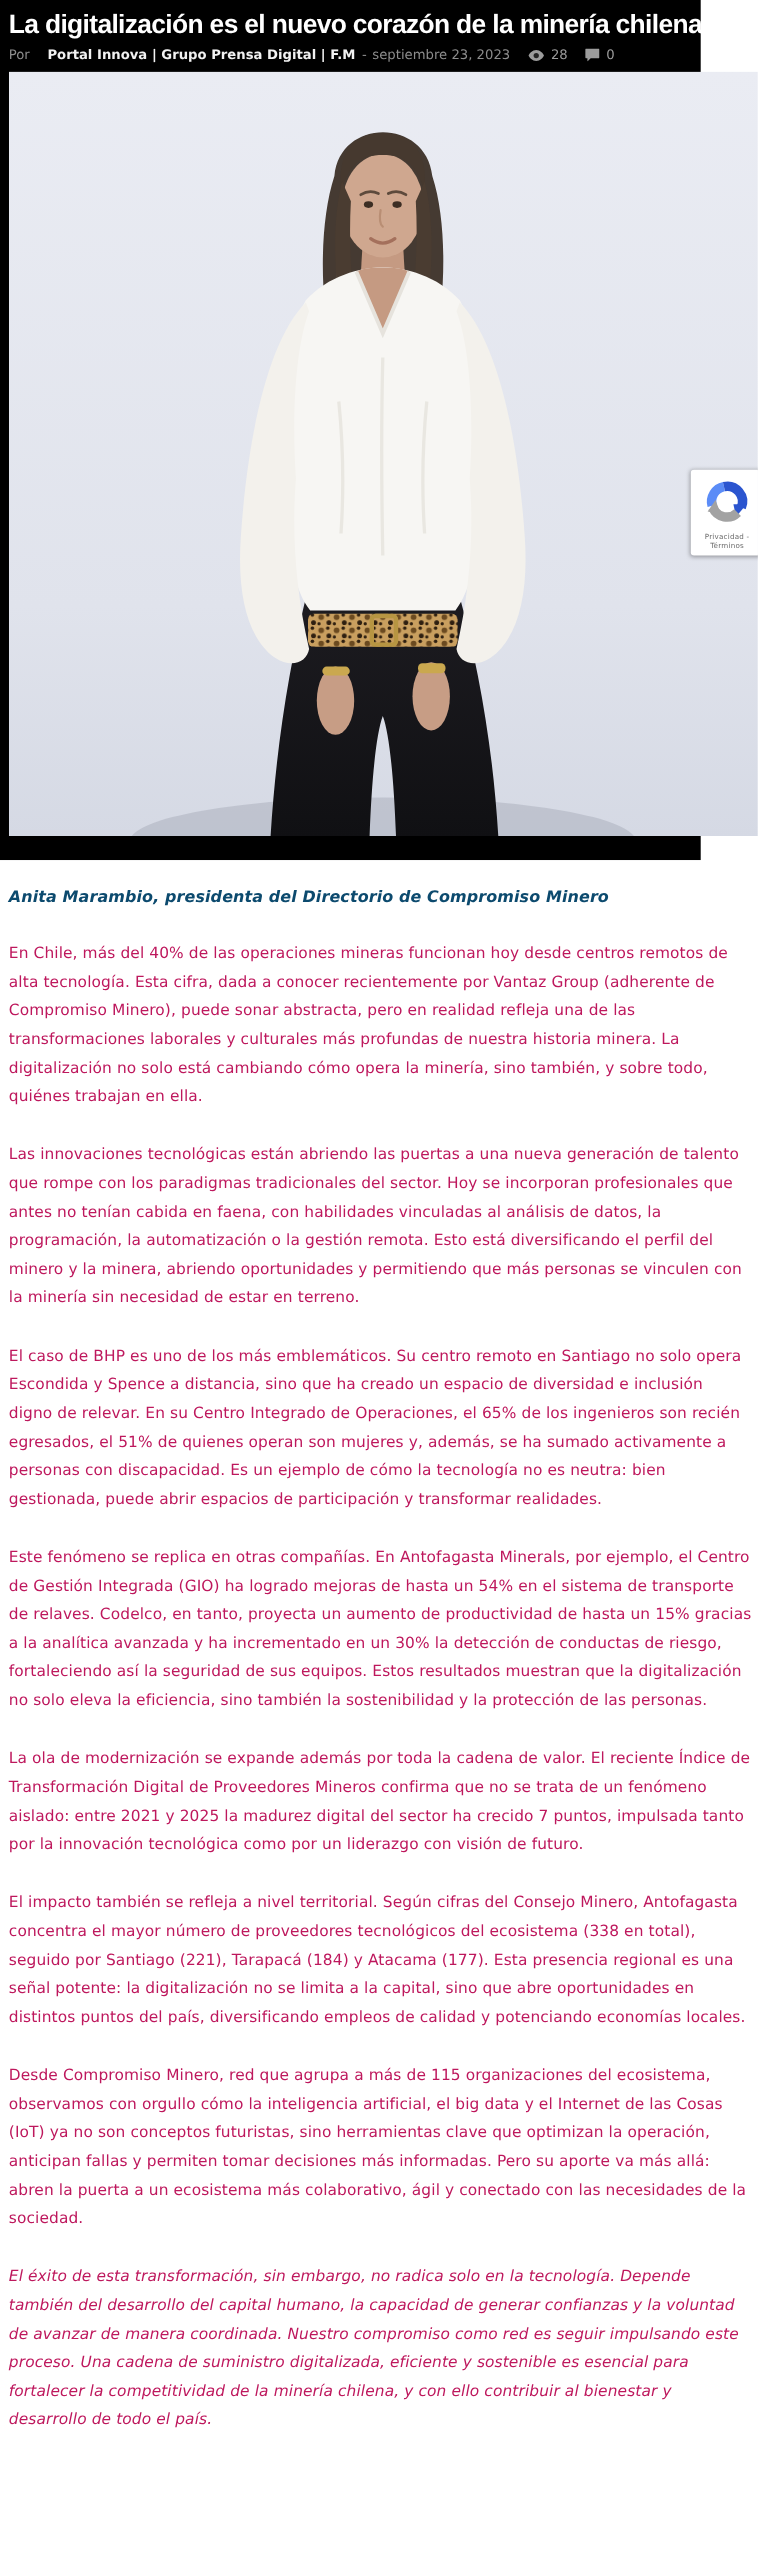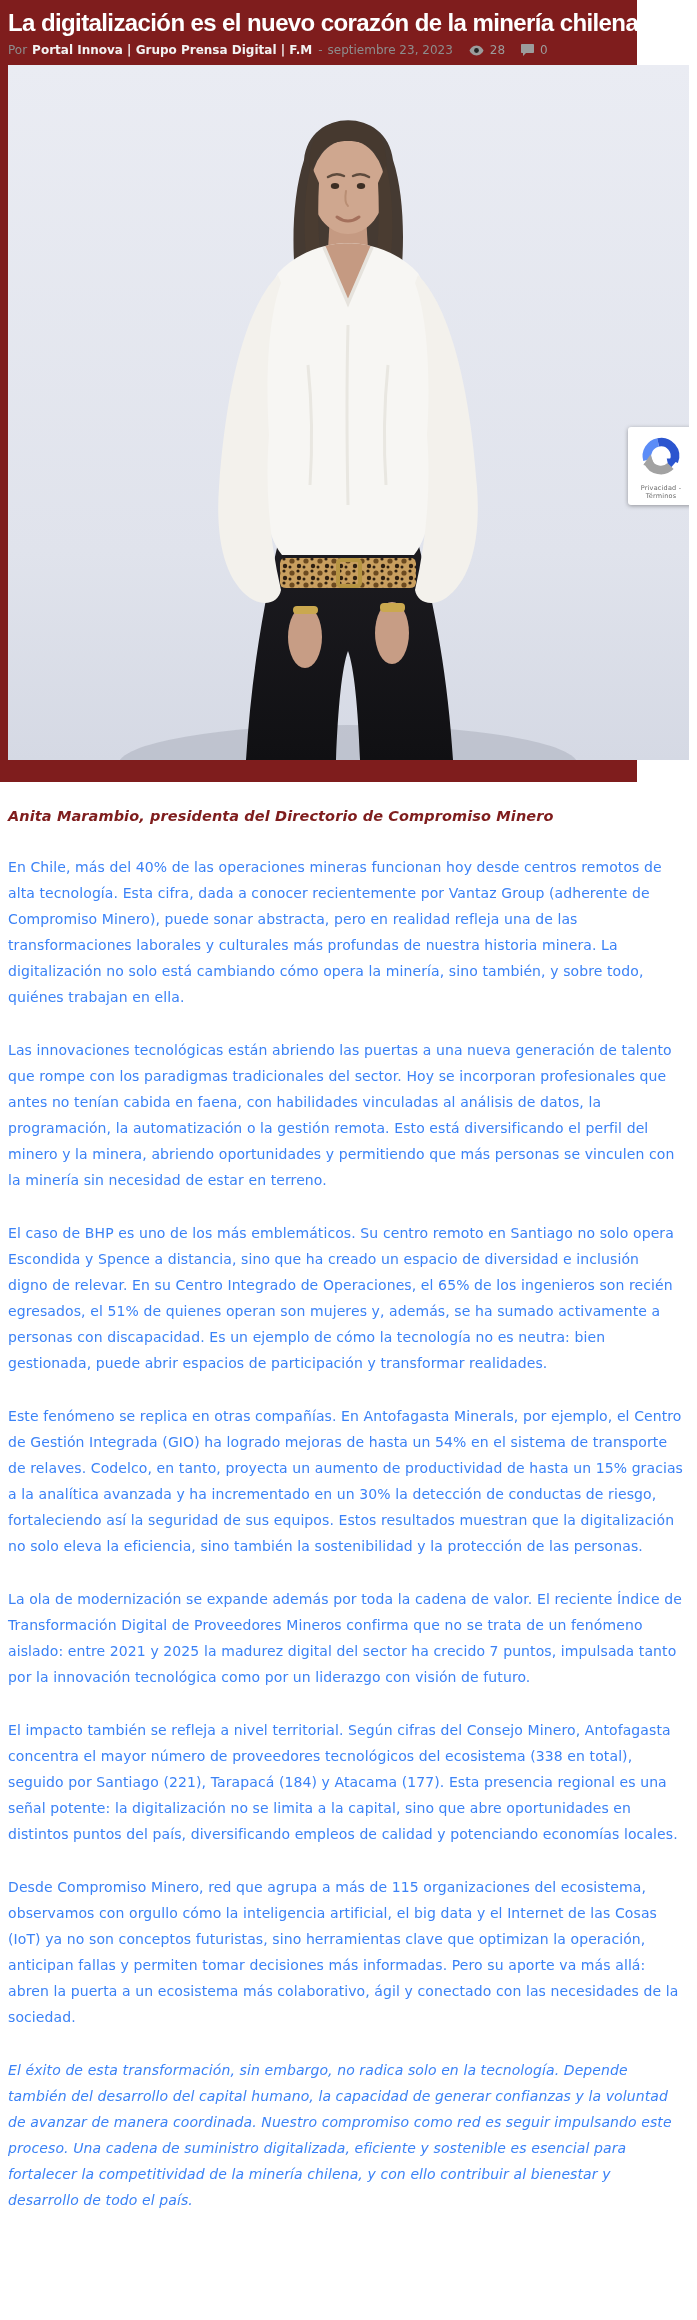--- a/index.html
+++ b/index.html
@@ -6,21 +6,21 @@
   html, body { width: 697px; }
   body {
     font-family: "DejaVu Sans", "Liberation Sans", sans-serif;
     background: #ffffff;
     width: 697px;
     min-height: 2320px;
   }
 
   
   .dark-section {
-    background: #7f1d1d;
+    background: #000000;
     width: 637px;
     padding: 6px 8px 22px 8px;
   }
   .article-title {
     color: #ffffff;
     font-family: "Liberation Sans", sans-serif;
     font-weight: 700;
     font-size: 24px;
     line-height: 34px;
     letter-spacing: -0.6px;
@@ -32,21 +32,21 @@
     align-items: flex-start;
     font-size: 12px;
     color: #8d8d8d;
     height: 16px;
     margin-bottom: 6px;
   }
   .byline .sep { margin: 0 5px 0 6px; }
   .byline .author {
     color: #f2f2f2;
     font-weight: 700;
-    margin-left: 5px;
+    margin-left: 16px;
   }
   .byline .date { }
   .meta-group { display: flex; align-items: center; margin-left: 16px; }
   .meta-group .icon { display: inline-flex; margin-right: 6px; }
   .meta-count { color: #9c9c9c; }
 
   
   .photo-wrap {
     position: relative;
     width: 681px;
@@ -83,28 +83,28 @@
   .white-section {
     background: #ffffff;
     width: 697px;
     min-height: 1541px;
     padding: 26px 14px 30px 8px;
   }
   .photo-caption {
     font-size: 14.5px;
     font-weight: 700;
     font-style: italic;
-    color: #7f1d1d;
+    color: #0c4a6e;
     margin-bottom: 30px;
     letter-spacing: 0.1px;
   }
   .body-par {
     font-size: 14px;
     line-height: 26px;
-    color: #3b82f6;
+    color: #be185d;
     margin-bottom: 27px;
     letter-spacing: 0.1px;
   }
   .body-par:last-child { margin-bottom: 0; font-style: italic; }
 </style>
 </head>
 <body>
 
 <div class="dark-section">
 

